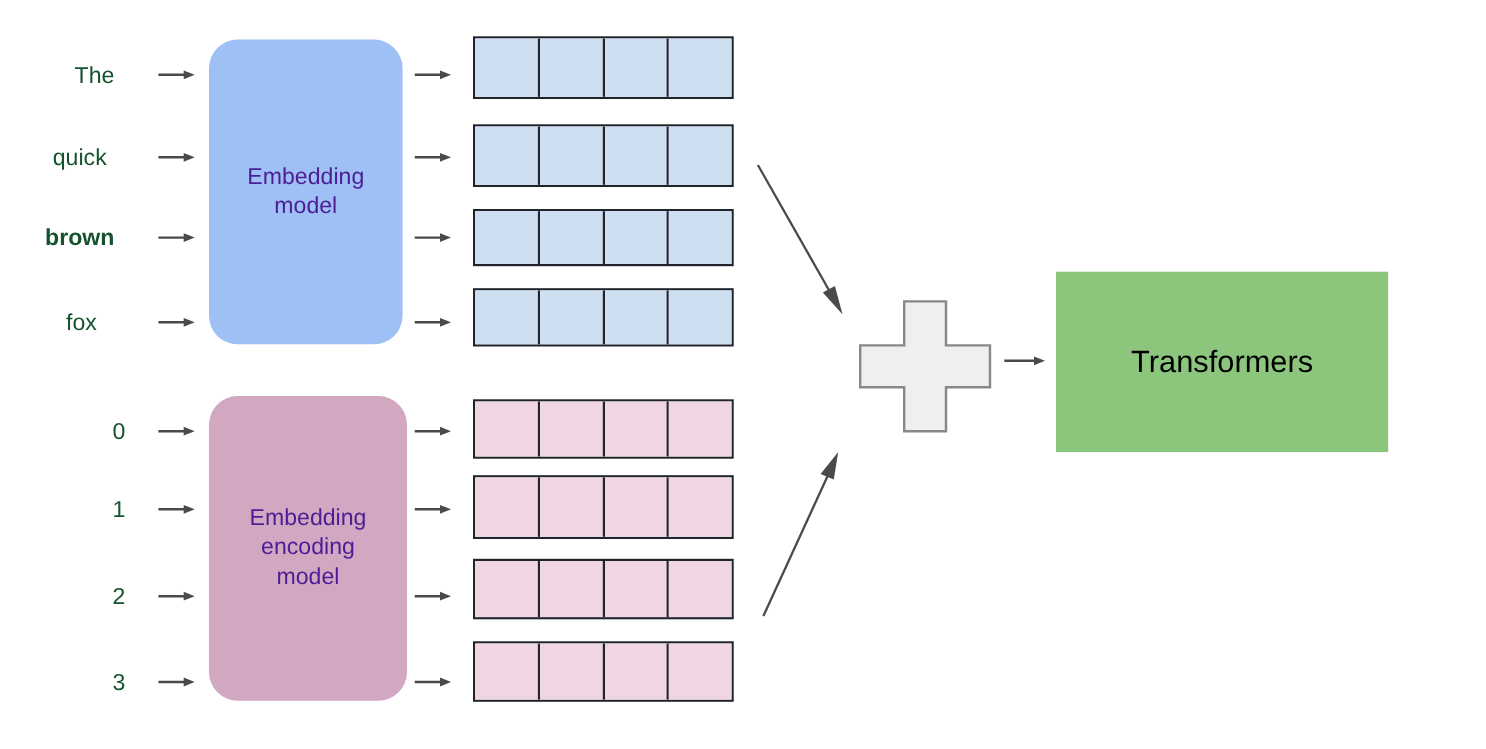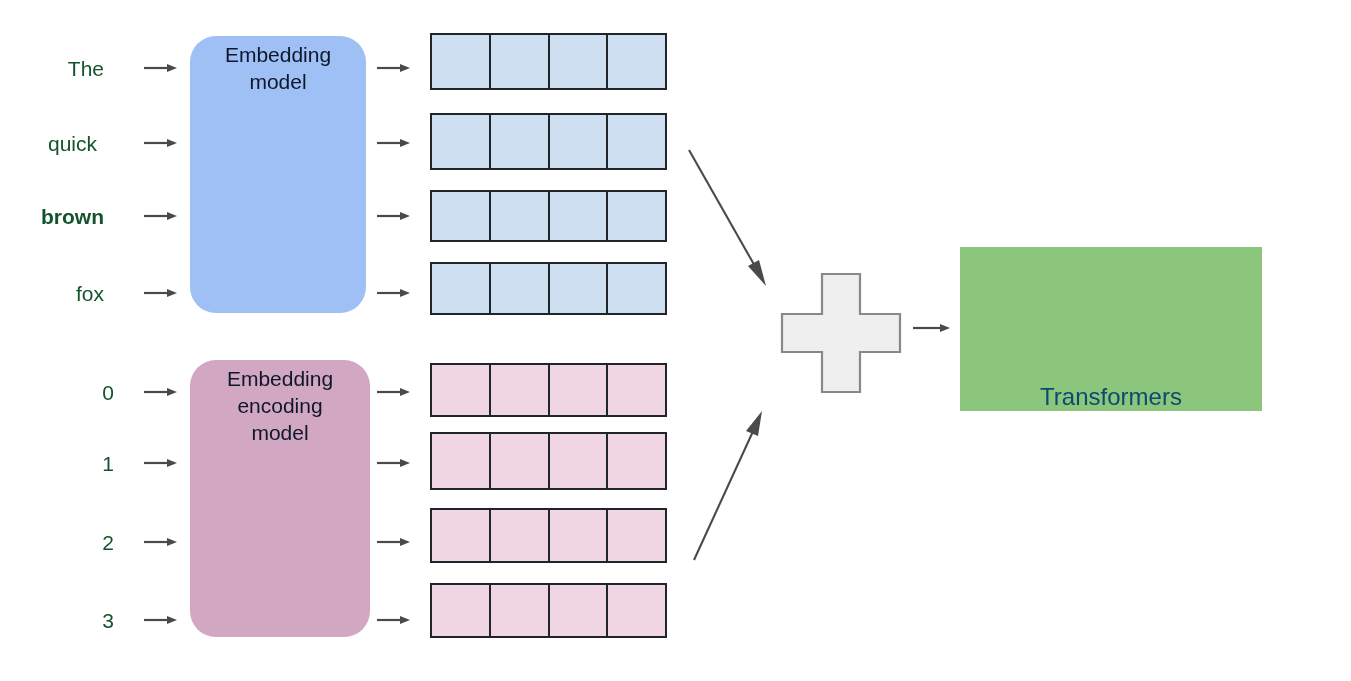--- a/index.html
+++ b/index.html
@@ -31,25 +31,25 @@
     position: absolute;
     height: 14px;
     display: block;
   }
 
   
   .proc-box {
     position: absolute;
     border-radius: 26px;
     display: flex;
-    align-items: flex-start;
+    align-items: center;
     justify-content: center;
     text-align: center;
     font-size: 21px;
-    color: #0f172a;
+    color: #4c1d95;
     line-height: 1.28;
     padding: 6px;
   }
   .proc-box.embedding { background: #9FC0F5; }
   .proc-box.positional { background: #D2A7C2; }
 
   
   .vector-row {
     position: absolute;
     display: flex;
@@ -72,35 +72,35 @@
   
   .plus-node {
     position: absolute;
   }
 
   
   .out-box {
     position: absolute;
     background: #8CC57C;
     display: flex;
-    align-items: flex-end;
+    align-items: center;
     justify-content: center;
-    font-size: 24px;
-    color: #0c4a6e;
+    font-size: 28px;
+    color: #000000;
   }
 </style>
 </head>
 <body>
 
 <div id="stage">
 
   <div class="token-label right-al" style="left:24px; top:58px; width:80px;">The</div>
   <div class="token-label right-al" style="left:17px; top:133px; width:80px;">quick</div>
   <div class="token-label right-al" style="left:24px; top:206px; width:80px;font-weight:bold;">brown</div>
-  <div class="token-label right-al" style="left:24px; top:283px; width:80px;">fox</div>
+  <div class="token-label right-al" style="left:8px; top:283px; width:80px;">fox</div>
 
   <div class="token-label right-al" style="left:24px; top:382px; width:90px;">0</div>
   <div class="token-label right-al" style="left:24px; top:453px; width:90px;">1</div>
   <div class="token-label right-al" style="left:24px; top:532px; width:90px;">2</div>
   <div class="token-label right-al" style="left:24px; top:610px; width:90px;">3</div>
 
   <svg class="h-arrow" style="left:143px; top:60px; width:40px; height:16px;" viewBox="0 0 40 16">
     <path d="M1 8 L26 8" stroke="#4a4a4a" stroke-width="2.2" fill="none"></path>
     <path d="M34 8 L24 4 L24 12 Z" fill="#4a4a4a"></path>
   </svg>

